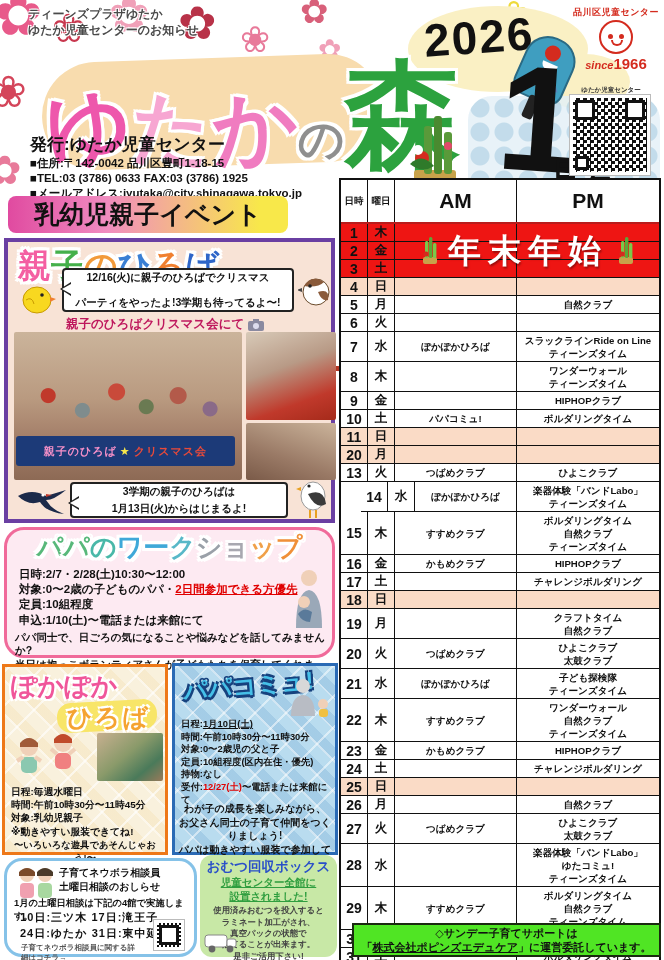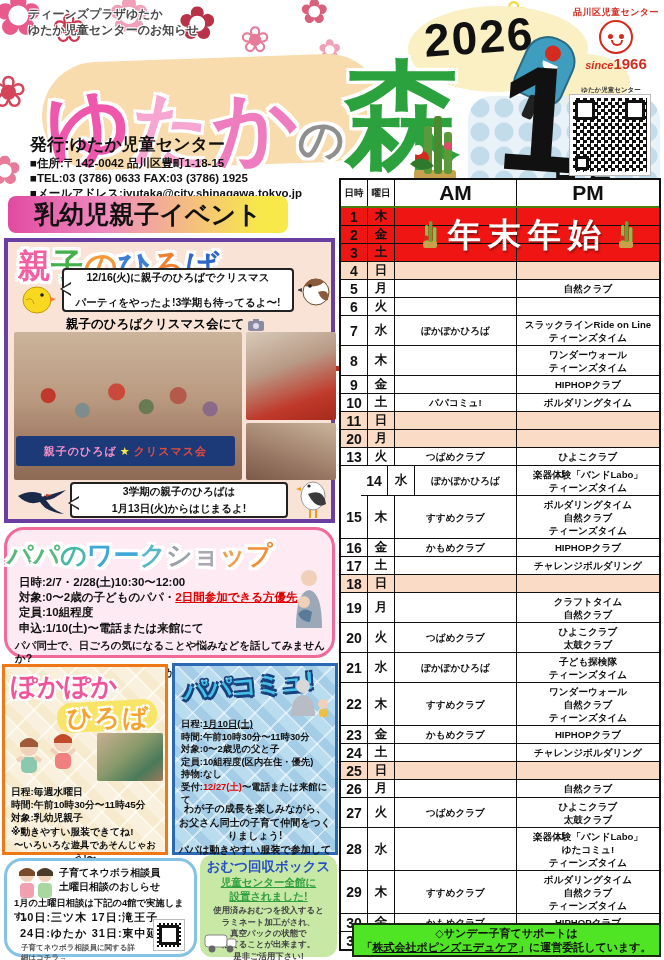--- a/index.html
+++ b/index.html
@@ -50,38 +50,38 @@
      background:linear-gradient(90deg,#e04aa0 0%,#f08cc0 35%,#f8e84a 90%);
      display:flex;align-items:center;justify-content:center;font-size:25px;font-weight:900;color:#111;}
   .box{position:absolute;}
   #oyako{left:4px;top:238px;width:331px;height:285px;border:4px solid #6a3fa2;background:#f8e3d6;}
   #oyako-title{position:absolute;left:10px;top:2px;}
   #oyako-title .tchar{font-size:33px;}
   .bubble{position:absolute;background:#fff;border:2px solid #222;border-radius:4px;
      font-size:10.5px;font-weight:700;text-align:center;display:flex;flex-direction:column;justify-content:space-between;line-height:1.45;}
   .bubble:before{content:"";position:absolute;left:-11px;top:12px;border:7px solid transparent;border-right:11px solid #222;}
   .bubble:after{content:"";position:absolute;left:-7px;top:14px;border:5px solid transparent;border-right:9px solid #fff;}
-  #oyako-caption{position:absolute;left:58px;top:74px;font-size:12.5px;font-weight:800;color:#000000;display:flex;align-items:center;gap:4px;}
+  #oyako-caption{position:absolute;left:58px;top:74px;font-size:12.5px;font-weight:800;color:#be185d;display:flex;align-items:center;gap:4px;}
   .photo{position:absolute;border-radius:2px;}
   .ph-main{left:6px;top:90px;width:228px;height:148px;background:
      linear-gradient(180deg,#cbb49b 0%,#b99a80 45%,#a5806a 70%,#8d6a55 100%);}
   .ph-main .crowd{position:absolute;left:0;top:34px;width:100%;height:74px;
      background:radial-gradient(circle at 15% 40%,#c0392b 7px,transparent 8px),
                 radial-gradient(circle at 30% 60%,#7f8c8d 7px,transparent 8px),
                 radial-gradient(circle at 45% 35%,#c94a3a 8px,transparent 9px),
                 radial-gradient(circle at 58% 55%,#6a7a52 7px,transparent 8px),
                 radial-gradient(circle at 72% 40%,#b35a4a 8px,transparent 9px),
                 radial-gradient(circle at 86% 58%,#8a6a88 7px,transparent 8px);}
   .ph-main .strip{position:absolute;left:2px;bottom:14px;width:96%;height:30px;background:#1c3a78;border-radius:3px;
      display:flex;align-items:center;justify-content:center;font-size:11px;font-weight:900;letter-spacing:1px;}
   .ph-side1{left:238px;top:90px;width:90px;height:88px;background:linear-gradient(160deg,#d8cab8 0%,#b89a86 40%,#c0392b 75%,#a52a1a 100%);}
   .ph-side2{left:238px;top:181px;width:90px;height:57px;background:linear-gradient(200deg,#cbb49b 0%,#9a7a66 60%,#7a5a48 100%);}
   .birdsvg{position:absolute;}
   #papaws{left:4px;top:527px;width:331px;height:131px;border:3px solid #f06a9a;border-radius:20px;background:#fdeaf2;}
-  #papaws-title{margin-top:8px;}
+  #papaws-title{text-align:center;margin-top:0;}
   #papaws-title .tchar{font-size:26px;}
   .kvrows{font-size:11.5px;font-weight:800;line-height:1.32;}
   .kv .red-u{color:#e00000;text-decoration:underline;}
   .kv .red{color:#e00000;}
   .kv .u{text-decoration:underline;}
   #papaws-note{font-size:10.5px;font-weight:700;line-height:1.3;margin-top:3px;}
 
   #pokapoka{left:2px;top:664px;width:166px;height:191px;border:3px solid #ee7818;
      background-color:#f9f1dd;
      background-image:repeating-linear-gradient(45deg,rgba(255,255,255,.6) 0 2px,transparent 2px 24px),
@@ -112,21 +112,21 @@
   #neu-sched{position:absolute;left:0;top:49px;width:88%;text-align:center;font-size:11px;font-weight:800;line-height:1.45;letter-spacing:1px;}
   #neu-note{position:absolute;left:14px;top:82px;font-size:7.5px;font-weight:700;color:#555;width:118px;line-height:1.3;}
 
   #omutsu{left:200px;top:855px;width:137px;height:102px;border-radius:12px;background:#c8e8a6;text-align:center;}
   #omutsu .t{font-size:13.5px;font-weight:900;color:#2a50c8;margin-top:3px;}
   #omutsu .s{font-size:10.5px;font-weight:800;color:#2f9e3f;text-decoration:underline;line-height:1.3;}
   #omutsu .b{font-size:8.4px;font-weight:700;color:#444;line-height:1.35;margin-top:2px;}
 
   
   #cal{left:339px;top:178px;width:322px;border:2px solid #111;background:#fff;}
-  #cal-head{display:flex;border-bottom:2px solid #4d7c0f;height:28px;}
+  #cal-head{display:flex;border-bottom:2px solid #b91c1c;height:44px;}
   .ch{display:flex;align-items:center;justify-content:center;font-weight:900;border-right:1.5px solid #111;}
   .ch.small{font-size:9.5px;width:27px;}
   .ch.am{font-size:21px;flex:1;}
   .ch.pm{font-size:21px;width:142px;border-right:none;}
   .cal-row{display:flex;border-bottom:1.5px solid #111;align-items:stretch;}
   .cal-row:last-child{border-bottom:none;}
   .cd{width:27px;display:flex;align-items:center;justify-content:center;font-size:14px;font-weight:800;border-right:1.5px solid #111;}
   .cw{width:27px;display:flex;align-items:center;justify-content:center;font-size:12.5px;font-weight:800;border-right:1.5px solid #111;}
   .cam{flex:1;display:flex;flex-direction:column;align-items:center;justify-content:center;border-right:1.5px solid #111;}
   .cpm{width:142px;display:flex;flex-direction:column;align-items:center;justify-content:center;}

